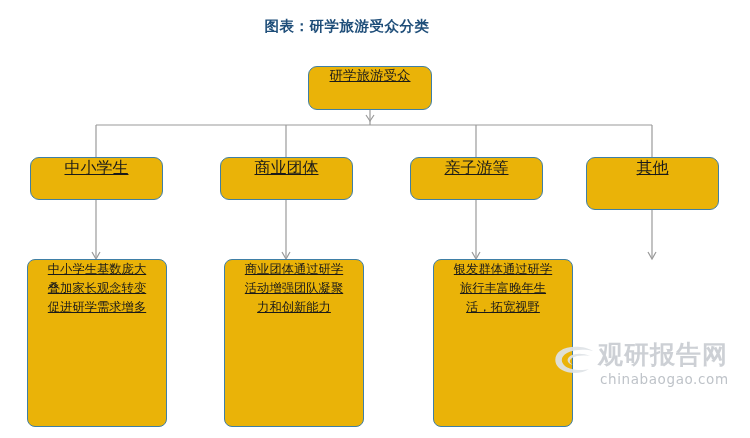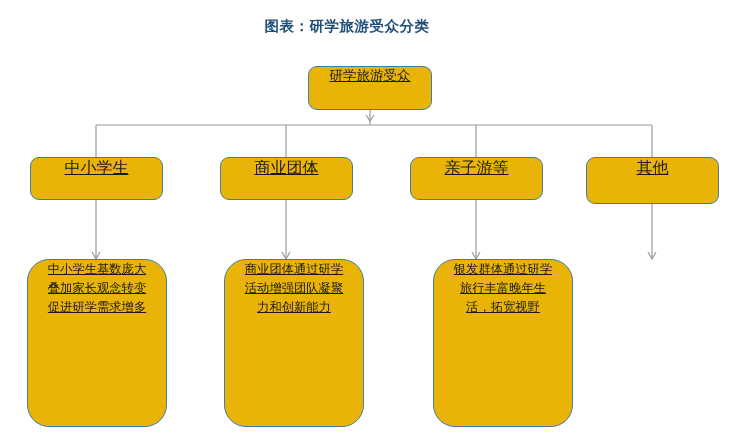--- a/index.html
+++ b/index.html
@@ -60,21 +60,21 @@
   }
   .node-root {
     border-radius: 9px;
     font-size: 13.5px;
   }
   .node-cat {
     border-radius: 9px;
     font-size: 16px;
   }
   .node-desc {
-    border-radius: 22px;
+    border-radius: 8px;
     font-size: 12.3px;
     line-height: 1.55;
     padding: 0 16px;
   }
   .node-desc .desc-text {
     display: block;
     width: 100%;
     word-break: break-all;
   }
 
@@ -156,28 +156,36 @@
 
   <div class="node node-cat" style="left:30px; top:157px; width:133px; height:43px;">
     <span>中小学生</span>
   </div>
   <div class="node node-cat" style="left:220px; top:157px; width:133px; height:43px;">
     <span>商业团体</span>
   </div>
   <div class="node node-cat" style="left:410px; top:157px; width:133px; height:43px;">
     <span>亲子游等</span>
   </div>
-  <div class="node node-cat" style="left:586px; top:157px; width:133px; height:47px;">
+  <div class="node node-cat" style="left:586px; top:157px; width:133px; height:53px;">
     <span>其他</span>
   </div>
 
   <div class="node node-desc" style="left:27px; top:259px; width:140px; height:168px;">
     <span class="desc-text">中小学生基数庞大叠加家长观念转变促进研学需求增多</span>
   </div>
   <div class="node node-desc" style="left:216px; top:259px; width:140px; height:168px;margin-left:8px;">
     <span class="desc-text">商业团体通过研学活动增强团队凝聚力和创新能力</span>
   </div>
   <div class="node node-desc" style="left:406px; top:259px; width:140px; height:168px;margin-left:27px;">
     <span class="desc-text">银发群体通过研学旅行丰富晚年生活，拓宽视野</span>
   </div>
 
+  <div class="watermark">
+    <svg class="wm-logo" viewBox="0 0 44 32">
+      <path d="M41 7 C33 2 16 1 8 7 C1 12 2 22 10 26 C17 30 30 30 37 25 C30 27 18 26 13 22 C8 18 9 12 15 9 C22 5 34 5 41 7 Z" fill="#dfe3e7"></path>
+      <path d="M38 12 C31 9 21 9 17 13 C14 16 16 20 21 21 C17 19 17 16 20 14 C24 11 33 11 38 12 Z" fill="#dfe3e7"></path>
+    </svg>
+    <div class="wm-name">观研报告网</div>
+    <div class="wm-url">chinabaogao.com</div>
+  </div>
 
 </div>
 
 </body></html>

